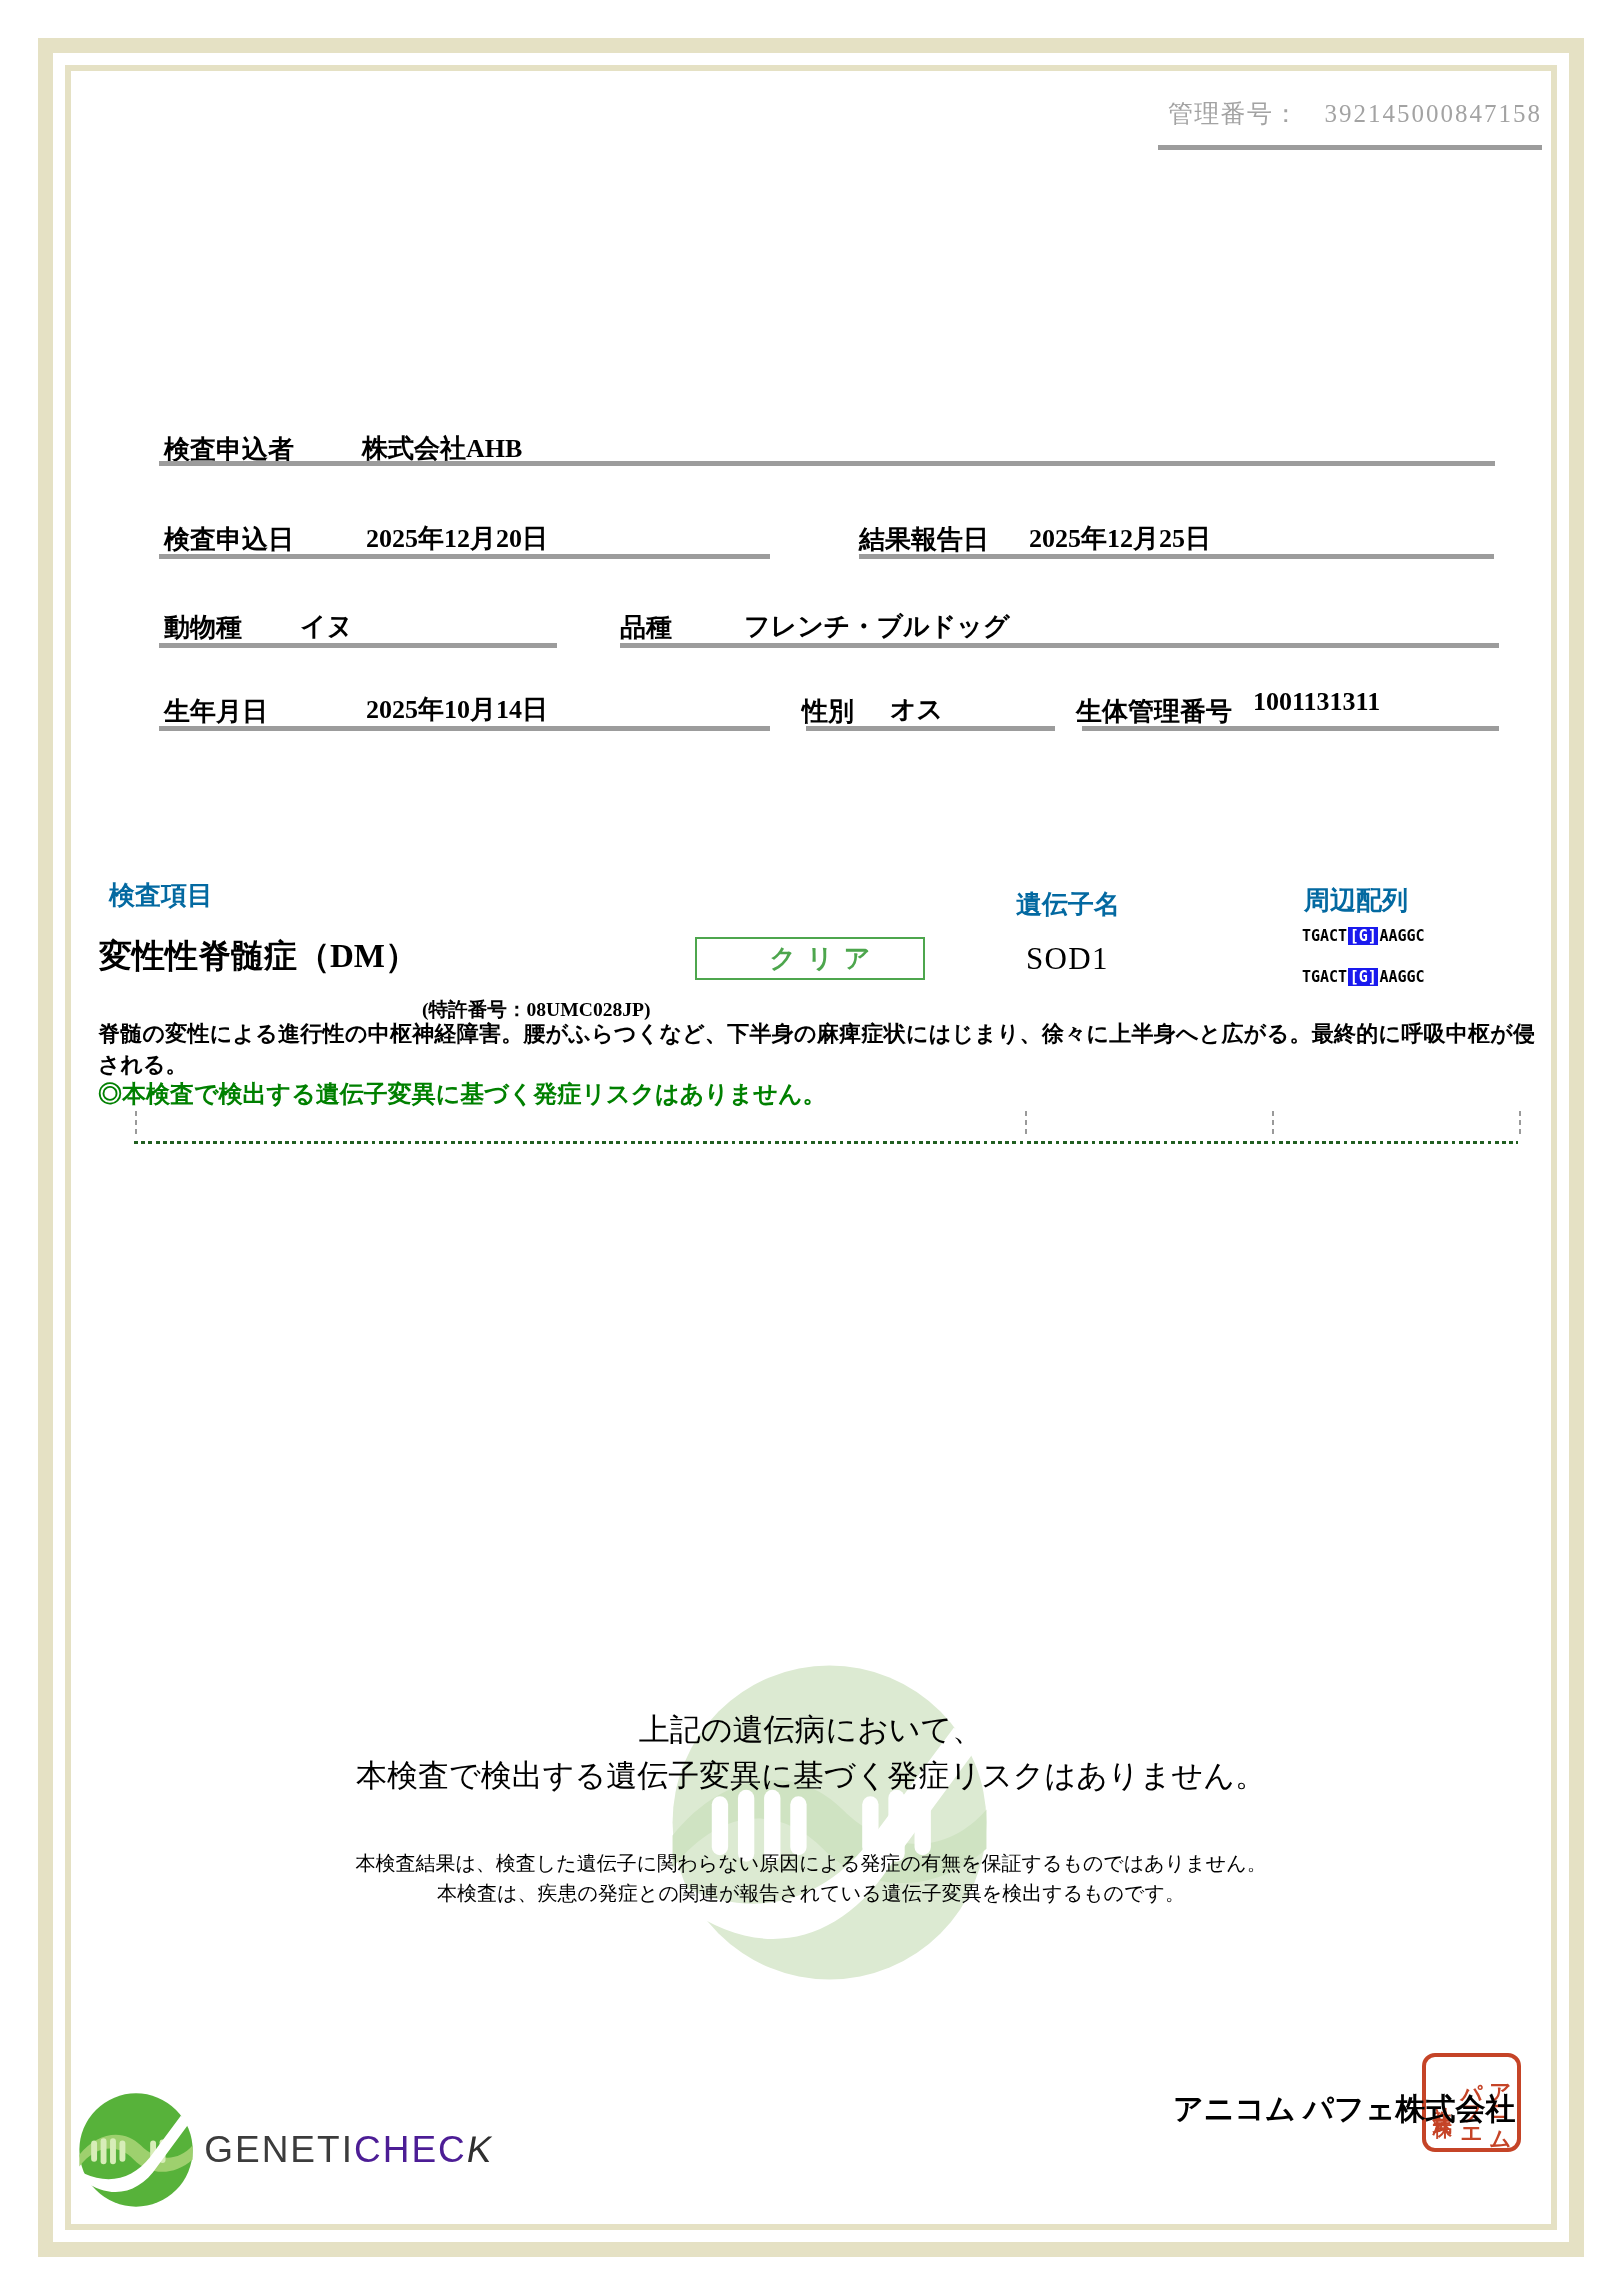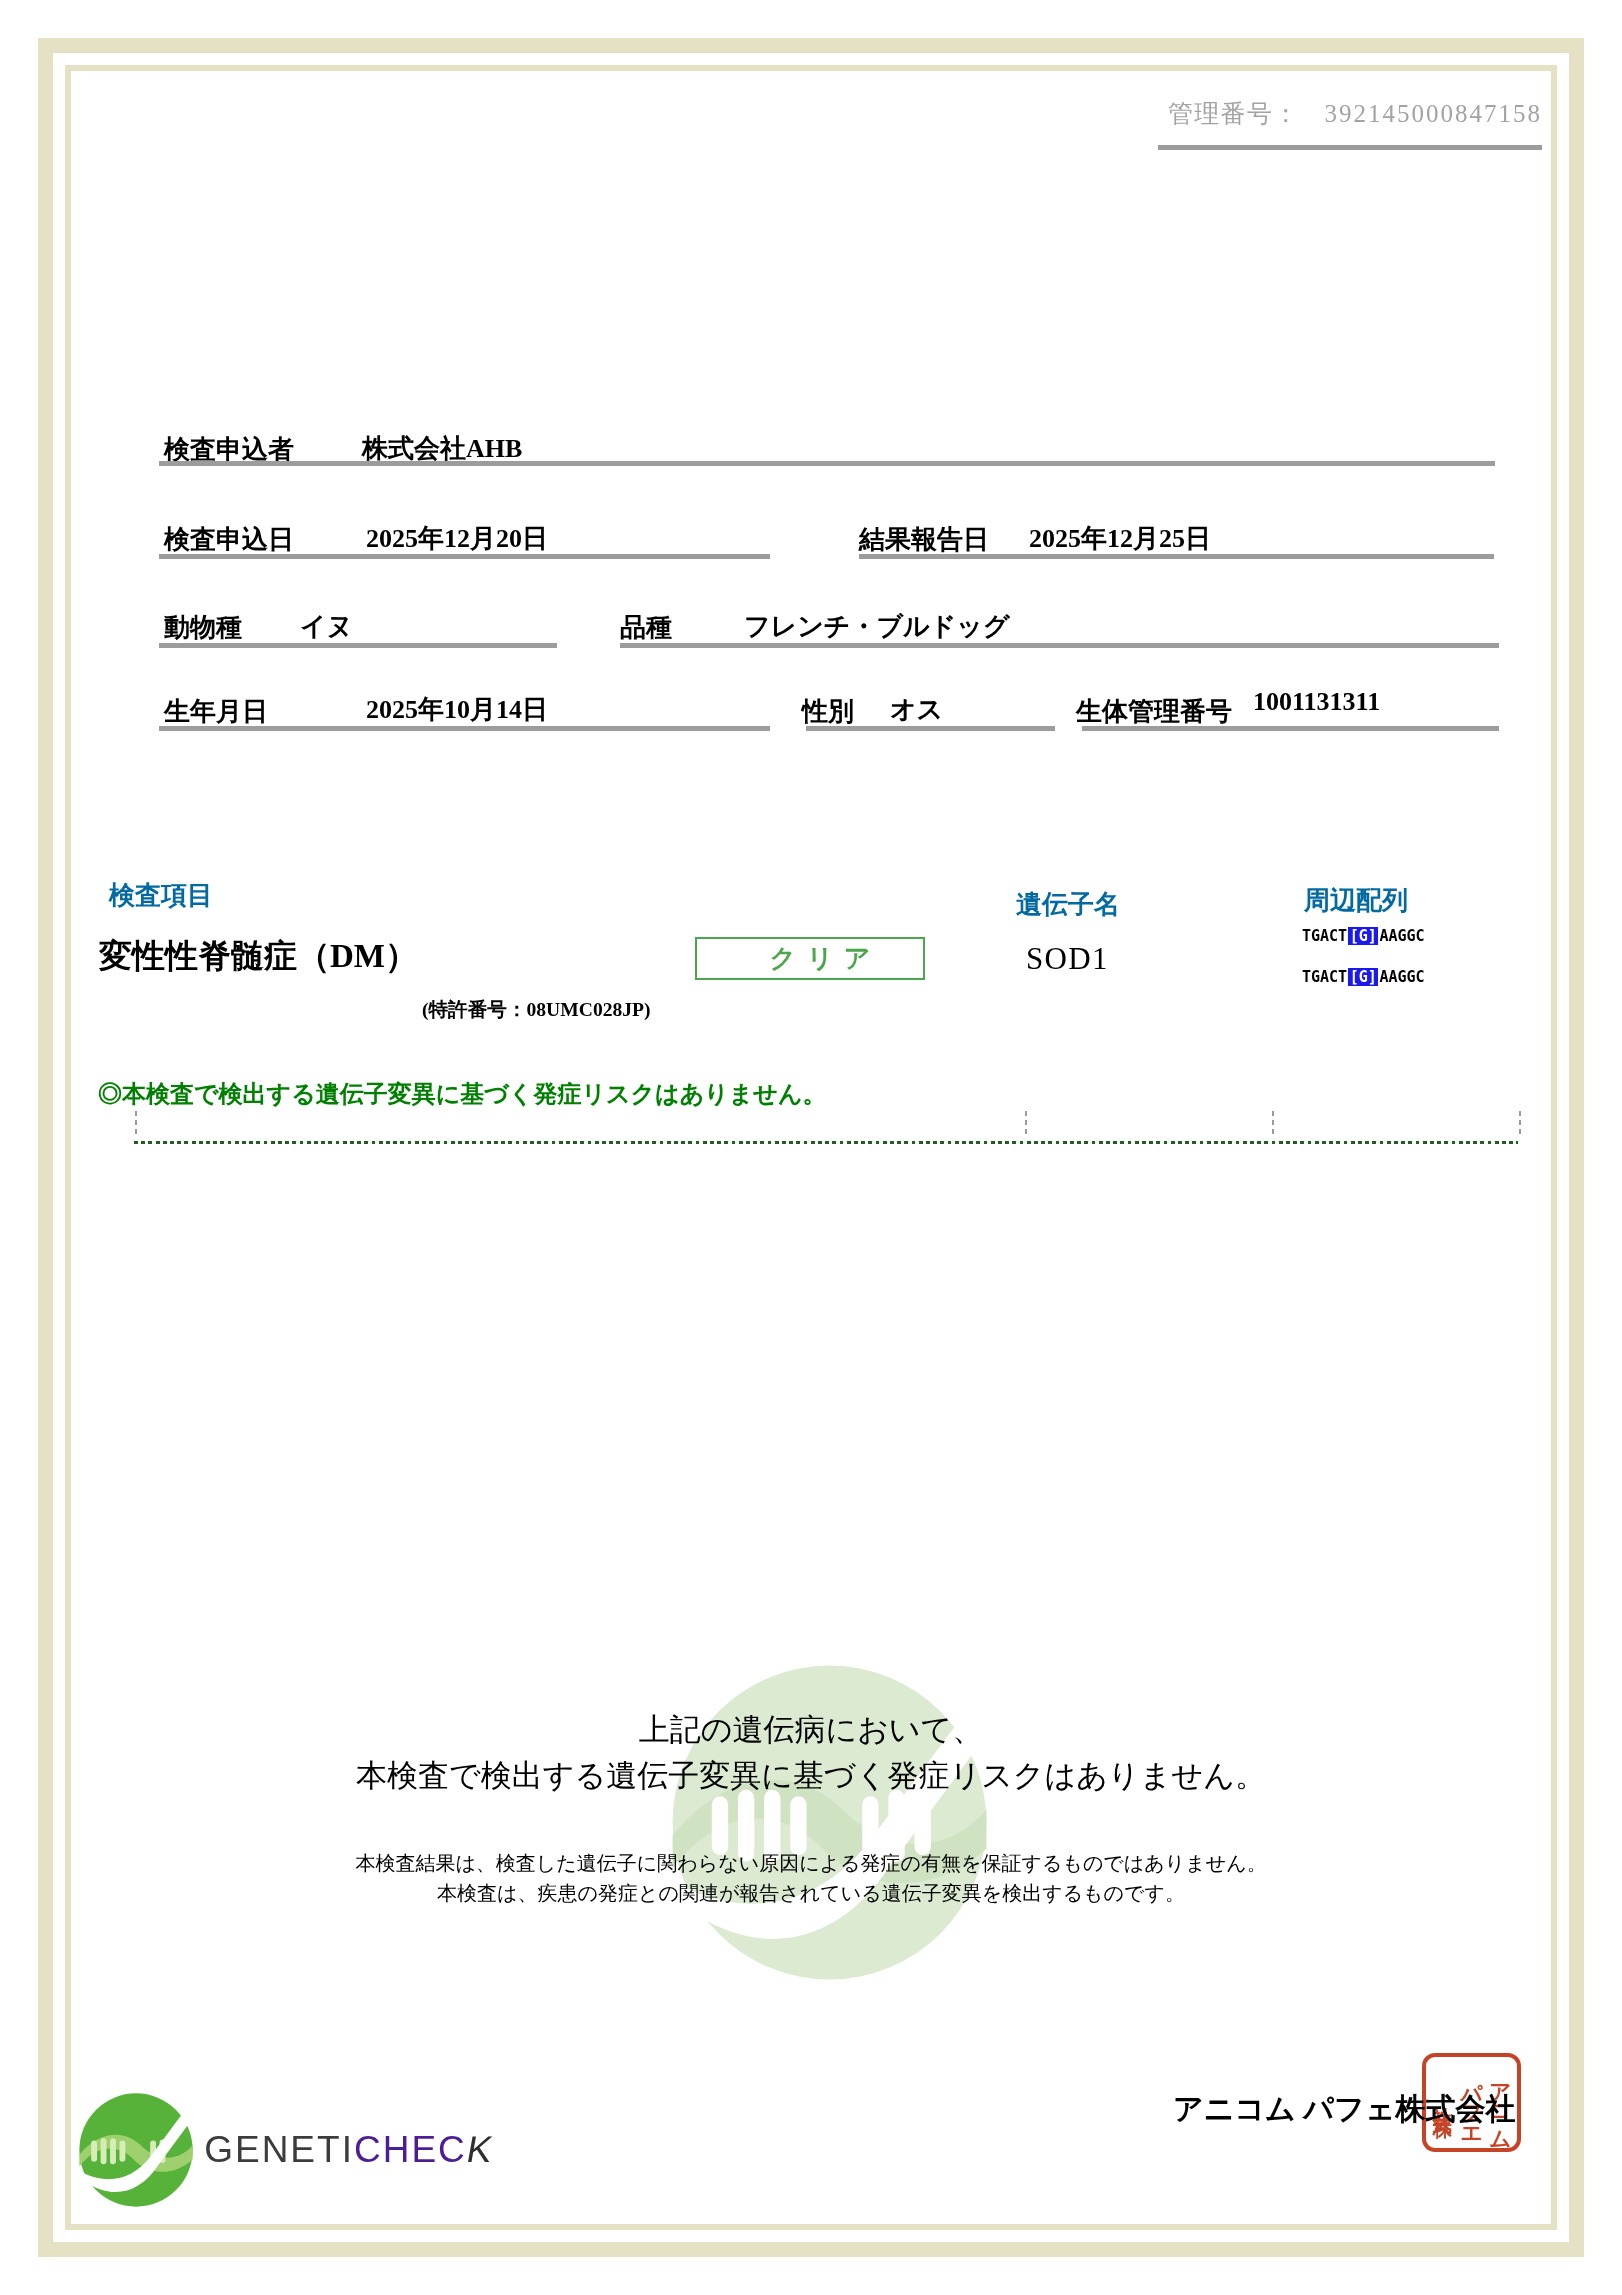--- a/index.html
+++ b/index.html
@@ -125,20 +125,21 @@
 
   <div class="disease-name">変性性脊髄症（DM）</div>
   <div class="patent">(特許番号：08UMC028JP)</div>
   <div class="result-box">
     <span>クリア</span>
   </div>
   <div class="gene">SOD1</div>
   <div class="seq seq1"><span>TGACT</span><span class="variant">[G]</span><span>AAGGC</span></div>
   <div class="seq seq2"><span>TGACT</span><span class="variant">[G]</span><span>AAGGC</span></div>
 
+  <div class="desc">脊髄の変性による進行性の中枢神経障害。腰がふらつくなど、下半身の麻痺症状にはじまり、徐々に上半身へと広がる。最終的に呼吸中枢が侵される。</div>
   <div class="risk-note">◎本検査で検出する遺伝子変異に基づく発症リスクはありません。</div>
 
   <div class="vdash" style="left:135px;"></div>
   <div class="vdash" style="left:1025px;"></div>
   <div class="vdash" style="left:1272px;"></div>
   <div class="vdash" style="left:1519px;"></div>
   <div class="dotline"></div>
 
   <svg class="watermark" viewBox="0 0 100 100" aria-hidden="true">
     <circle cx="50" cy="50" r="48" fill="#dcead2"></circle>

